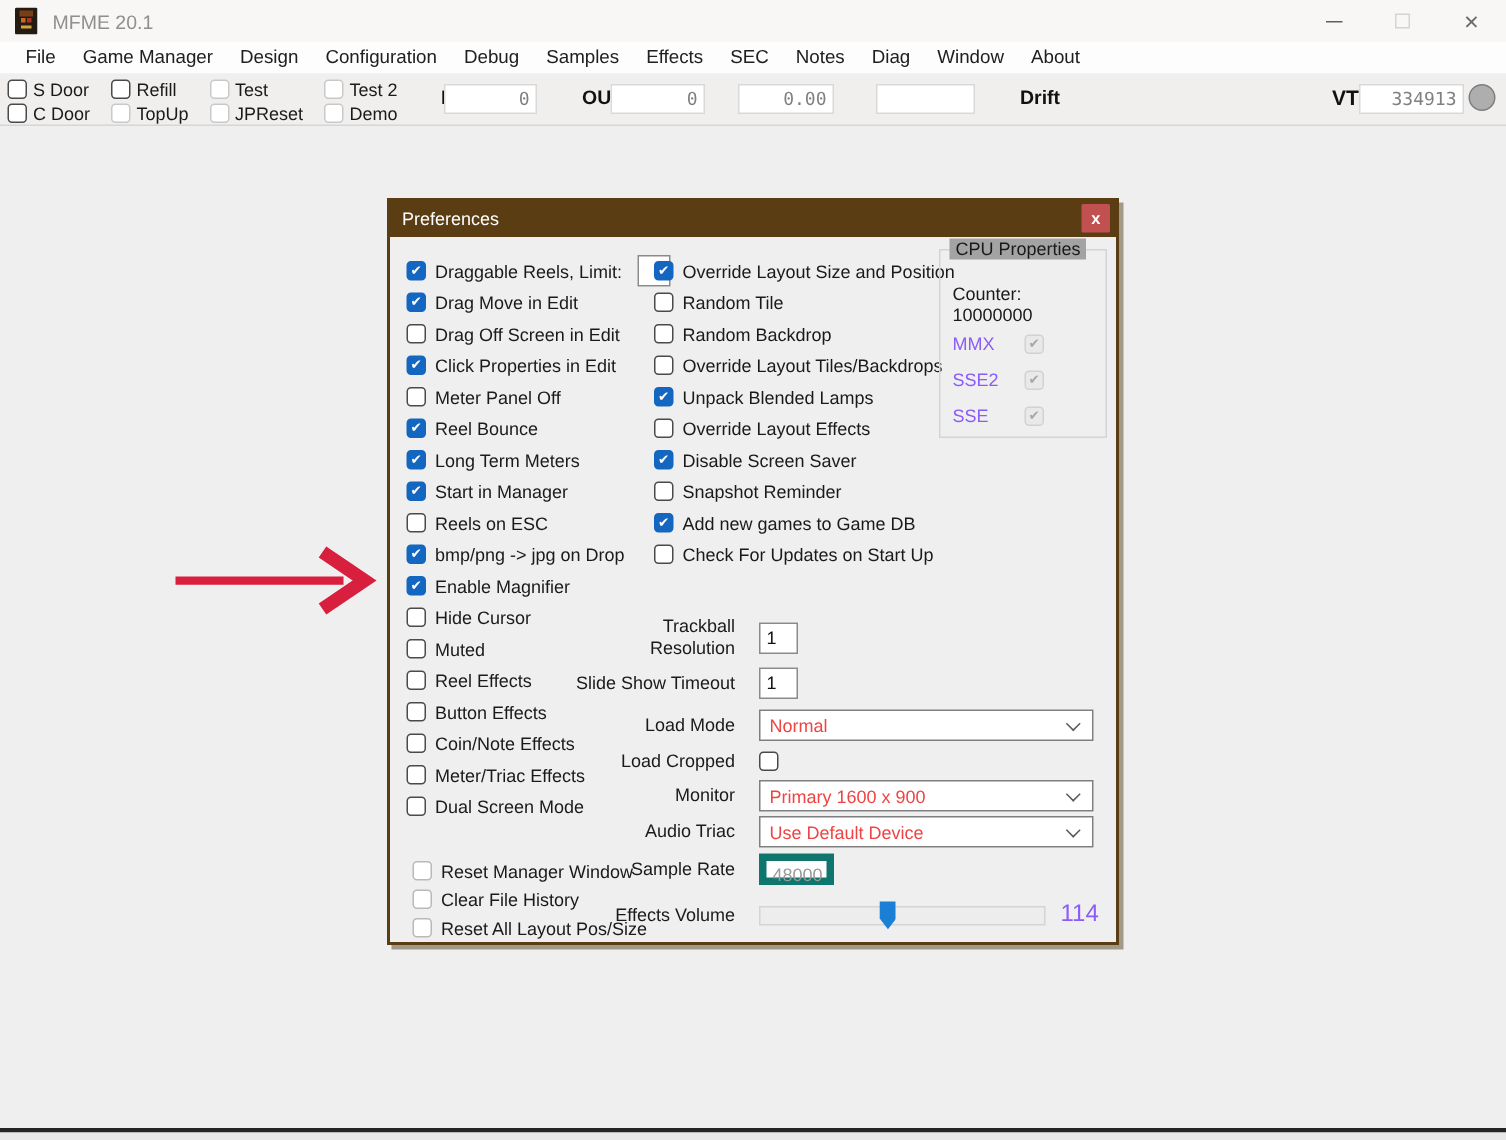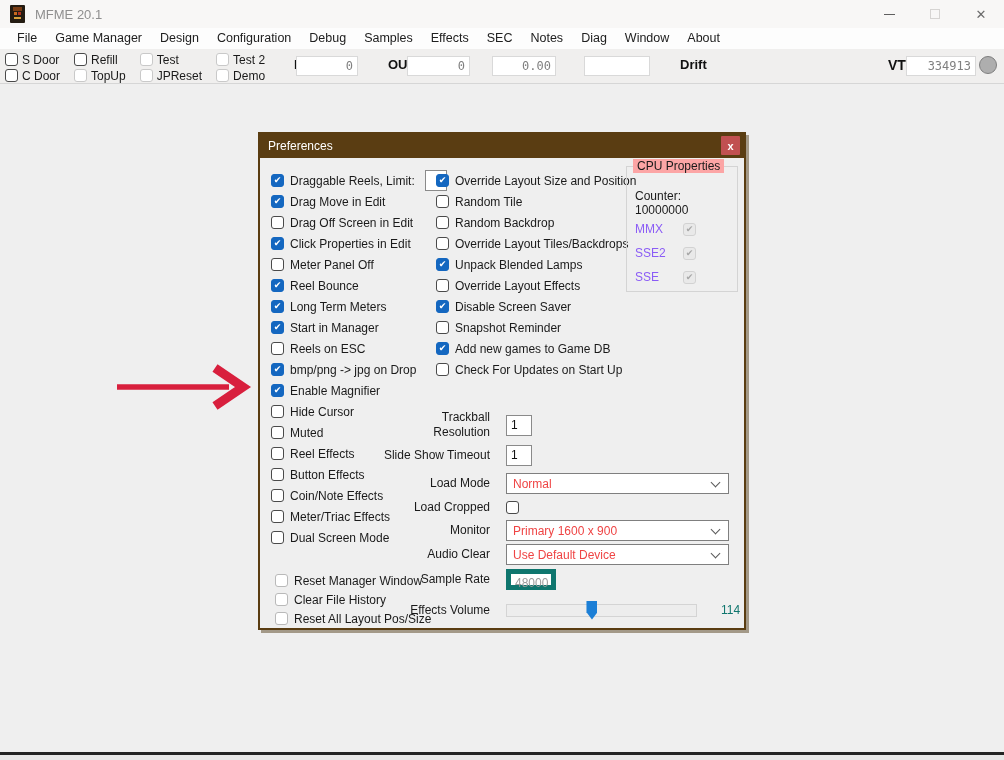--- a/index.html
+++ b/index.html
@@ -45,37 +45,37 @@
   .dialog-close { position:absolute; top:2px; right:4px; width:19px; height:19px; background:#c15051; color:#fff; font-size:11px; font-weight:bold; display:flex; align-items:center; justify-content:center; border-radius:1px; }
   .dialog-content { position:relative; width:100%; height:470px; }
 
   .col-left { position:absolute; left:11px; top:12px; }
   .col-mid  { position:absolute; left:176px; top:12px; }
   .reset-group { position:absolute; left:15px; top:413px; }
   .reset-group .cb { height:19px; }
   .reset-group .box { border-color:#b9b9b9; }
 
   .cpu-box { position:absolute; left:366px; top:8px; width:112px; height:126px; border:1px solid #d4d4d4; }
-  .cpu-legend { position:absolute; top:-8px; left:6px; background:#fca5a5; padding:0 4px; font-size:12px; color:#1a1a1a; }
+  .cpu-legend { position:absolute; top:-8px; left:6px; background:#a3a3a3; padding:0 4px; font-size:12px; color:#1a1a1a; }
   .cpu-counter { position:absolute; left:8px; top:22px; font-size:12px; color:#1a1a1a; }
   .cpu-flags { position:absolute; left:8px; top:50px; }
   .cpu-flags .cb { flex-direction:row-reverse; justify-content:flex-end; height:24px; gap:0; }
   .cpu-flags .cb-label { color:#8b5cf6; width:48px; }
   .cpu-flags .box { border-color:#d2d2d2; }
   .cpu-flags .box.checked { background:#e9e9e9; border-color:#d2d2d2; color:#a8a8a8; }
 
   .form-row { position:absolute; display:flex; align-items:center; }
   .form-label { width:170px; text-align:right; font-size:12px; color:#1a1a1a; margin-right:16px; line-height:15px; }
   .small-input { width:26px; height:21px; background:#fff; border:1px solid #8a8a8a; font-size:12px; padding:2px 0 0 4px; color:#111; }
   .wide-input { width:50px; height:21px; background:#fff; border:5px solid #0f766e; font-size:12px; padding:2px 0 0 4px; color:#9a9a9a; }
   .dropdown { position:relative; width:223px; height:21px; background:#fff; border:1px solid #7f7f7f; font-size:12px; padding:3px 16px 0 6px; color:#ef4444; }
   .dd-chevron { position:absolute; right:9px; top:5px; width:7px; height:7px; border-right:1.4px solid #5a5a5a; border-bottom:1.4px solid #5a5a5a; transform:rotate(45deg); }
   .slider-track { position:relative; width:191px; height:13px; background:#ededed; border:1px solid #d4d4d4; }
   .slider-thumb { position:absolute; top:-4px; width:11px; height:19px; background:#1c7fd6; clip-path:polygon(0 0,100% 0,100% 62%,50% 100%,0 62%); }
-  .vol-value { font-size:12px; color:#0f766e; margin-left:24px; }
+  .vol-value { font-size:16px; color:#8b5cf6; margin-left:10px; }
 
   
   .arrow-annotation { position:absolute; left:105px; top:360px; width:150px; height:55px; }
 </style>
 </head>
 <body>
 
 <div class="titlebar">
   <svg class="app-icon" viewBox="0 0 15 18">
     <rect x="0" y="0" width="15" height="18" rx="1" fill="#241c12"></rect>
@@ -349,21 +349,21 @@
 
     <div class="form-row" style="left:60px;top:361px;height:22px;">
       <span class="form-label">Monitor</span>
       <div class="dropdown">
         <span>Primary 1600 x 900</span>
         <span class="dd-chevron"></span>
       </div>
     </div>
 
     <div class="form-row" style="left:60px;top:385px;height:22px;">
-      <span class="form-label">Audio Clear</span>
+      <span class="form-label">Audio Triac</span>
       <div class="dropdown">
         <span>Use Default Device</span>
         <span class="dd-chevron"></span>
       </div>
     </div>
 
     <div class="form-row" style="left:60px;top:410px;height:22px;">
       <span class="form-label">Sample Rate</span>
       <div class="wide-input">48000</div>
     </div>

